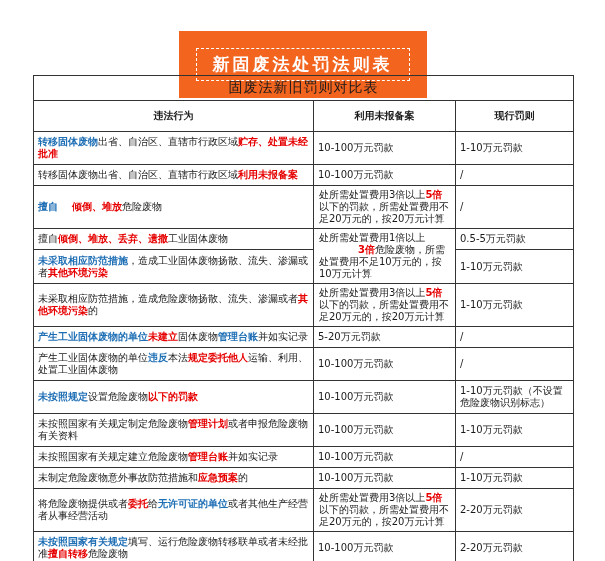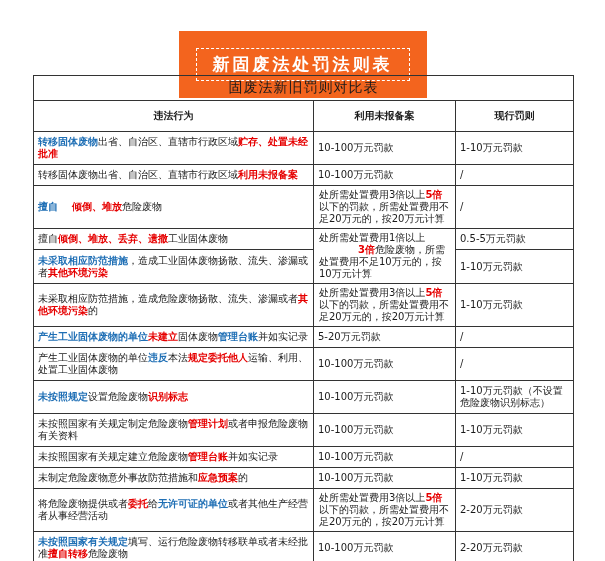--- a/index.html
+++ b/index.html
@@ -95,21 +95,21 @@
           <td class="cell behavior"><span class="seg-b" style="color: rgb(31, 111, 181);">产生工业固体废物的单位</span><span class="seg-b" style="color: rgb(230, 0, 0);">未建立</span><span style="color: rgb(26, 26, 26);">固体废物</span><span class="seg-b" style="color: rgb(31, 111, 181);">管理台账</span><span style="color: rgb(26, 26, 26);">并如实记录</span></td>
           <td class="cell penalty"><span style="color: rgb(26, 26, 26);">5-20万元罚款</span></td>
           <td class="cell penalty">/</td>
         </tr>
         <tr>
           <td class="cell behavior"><span style="color: rgb(26, 26, 26);">产生工业固体废物的单位</span><span class="seg-b" style="color: rgb(31, 111, 181);">违反</span><span style="color: rgb(26, 26, 26);">本法</span><span class="seg-b" style="color: rgb(230, 0, 0);">规定委托他人</span><span style="color: rgb(26, 26, 26);">运输、利用、处置工业固体废物</span></td>
           <td class="cell penalty"><span style="color: rgb(26, 26, 26);">10-100万元罚款</span></td>
           <td class="cell penalty">/</td>
         </tr>
         <tr>
-          <td class="cell behavior"><span class="seg-b" style="color: rgb(31, 111, 181);">未按照规定</span><span style="color: rgb(26, 26, 26);">设置危险废物</span><span class="seg-b" style="color: rgb(230, 0, 0);">识别标志</span></td>
+          <td class="cell behavior"><span class="seg-b" style="color: rgb(31, 111, 181);">未按照规定</span><span style="color: rgb(26, 26, 26);">设置危险废物</span><span class="seg-b" style="color: rgb(230, 0, 0);">以下的罚款</span></td>
           <td class="cell penalty"><span style="color: rgb(26, 26, 26);">10-100万元罚款</span></td>
           <td class="cell penalty">1-10万元罚款（不设置危险废物识别标志）</td>
         </tr>
         <tr>
           <td class="cell behavior"><span style="color: rgb(26, 26, 26);">未按照国家有关规定制定危险废物</span><span class="seg-b" style="color: rgb(230, 0, 0);">管理计划</span><span style="color: rgb(26, 26, 26);">或者申报危险废物有关资料</span></td>
           <td class="cell penalty"><span style="color: rgb(26, 26, 26);">10-100万元罚款</span></td>
           <td class="cell penalty">1-10万元罚款</td>
         </tr>
         <tr>
           <td class="cell behavior"><span style="color: rgb(26, 26, 26);">未按照国家有关规定建立危险废物</span><span class="seg-b" style="color: rgb(230, 0, 0);">管理台账</span><span style="color: rgb(26, 26, 26);">并如实记录</span></td>

